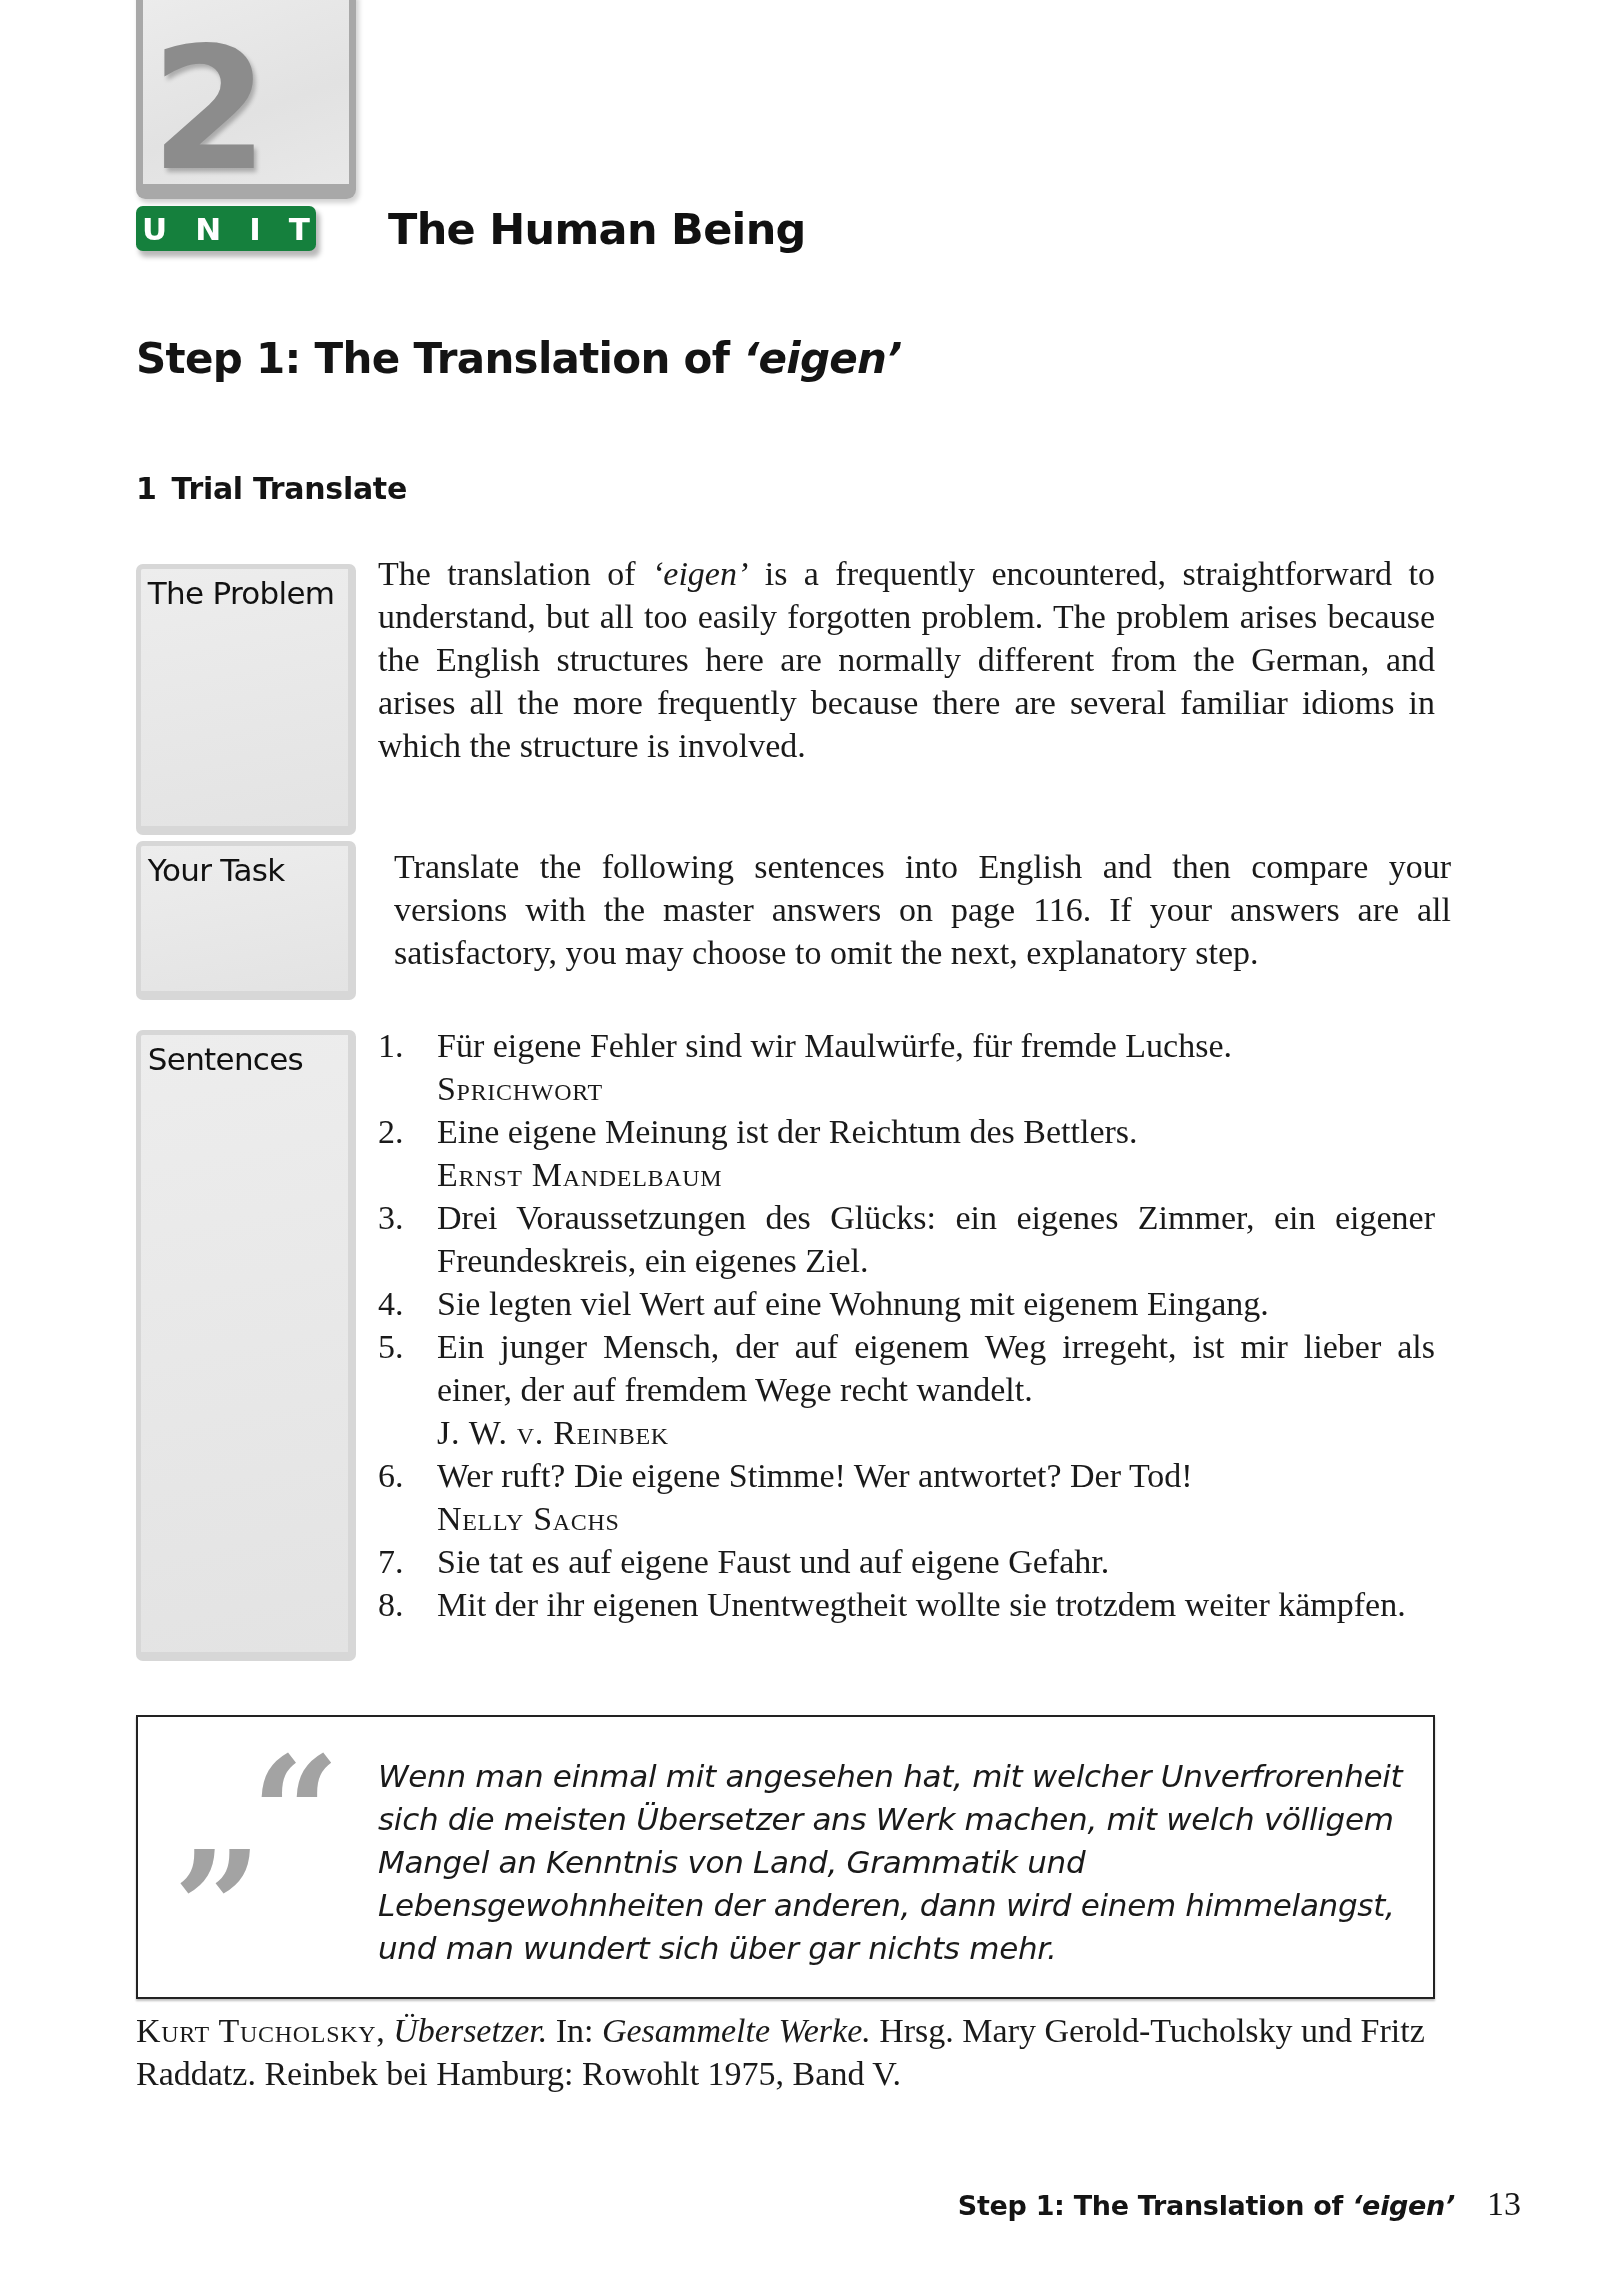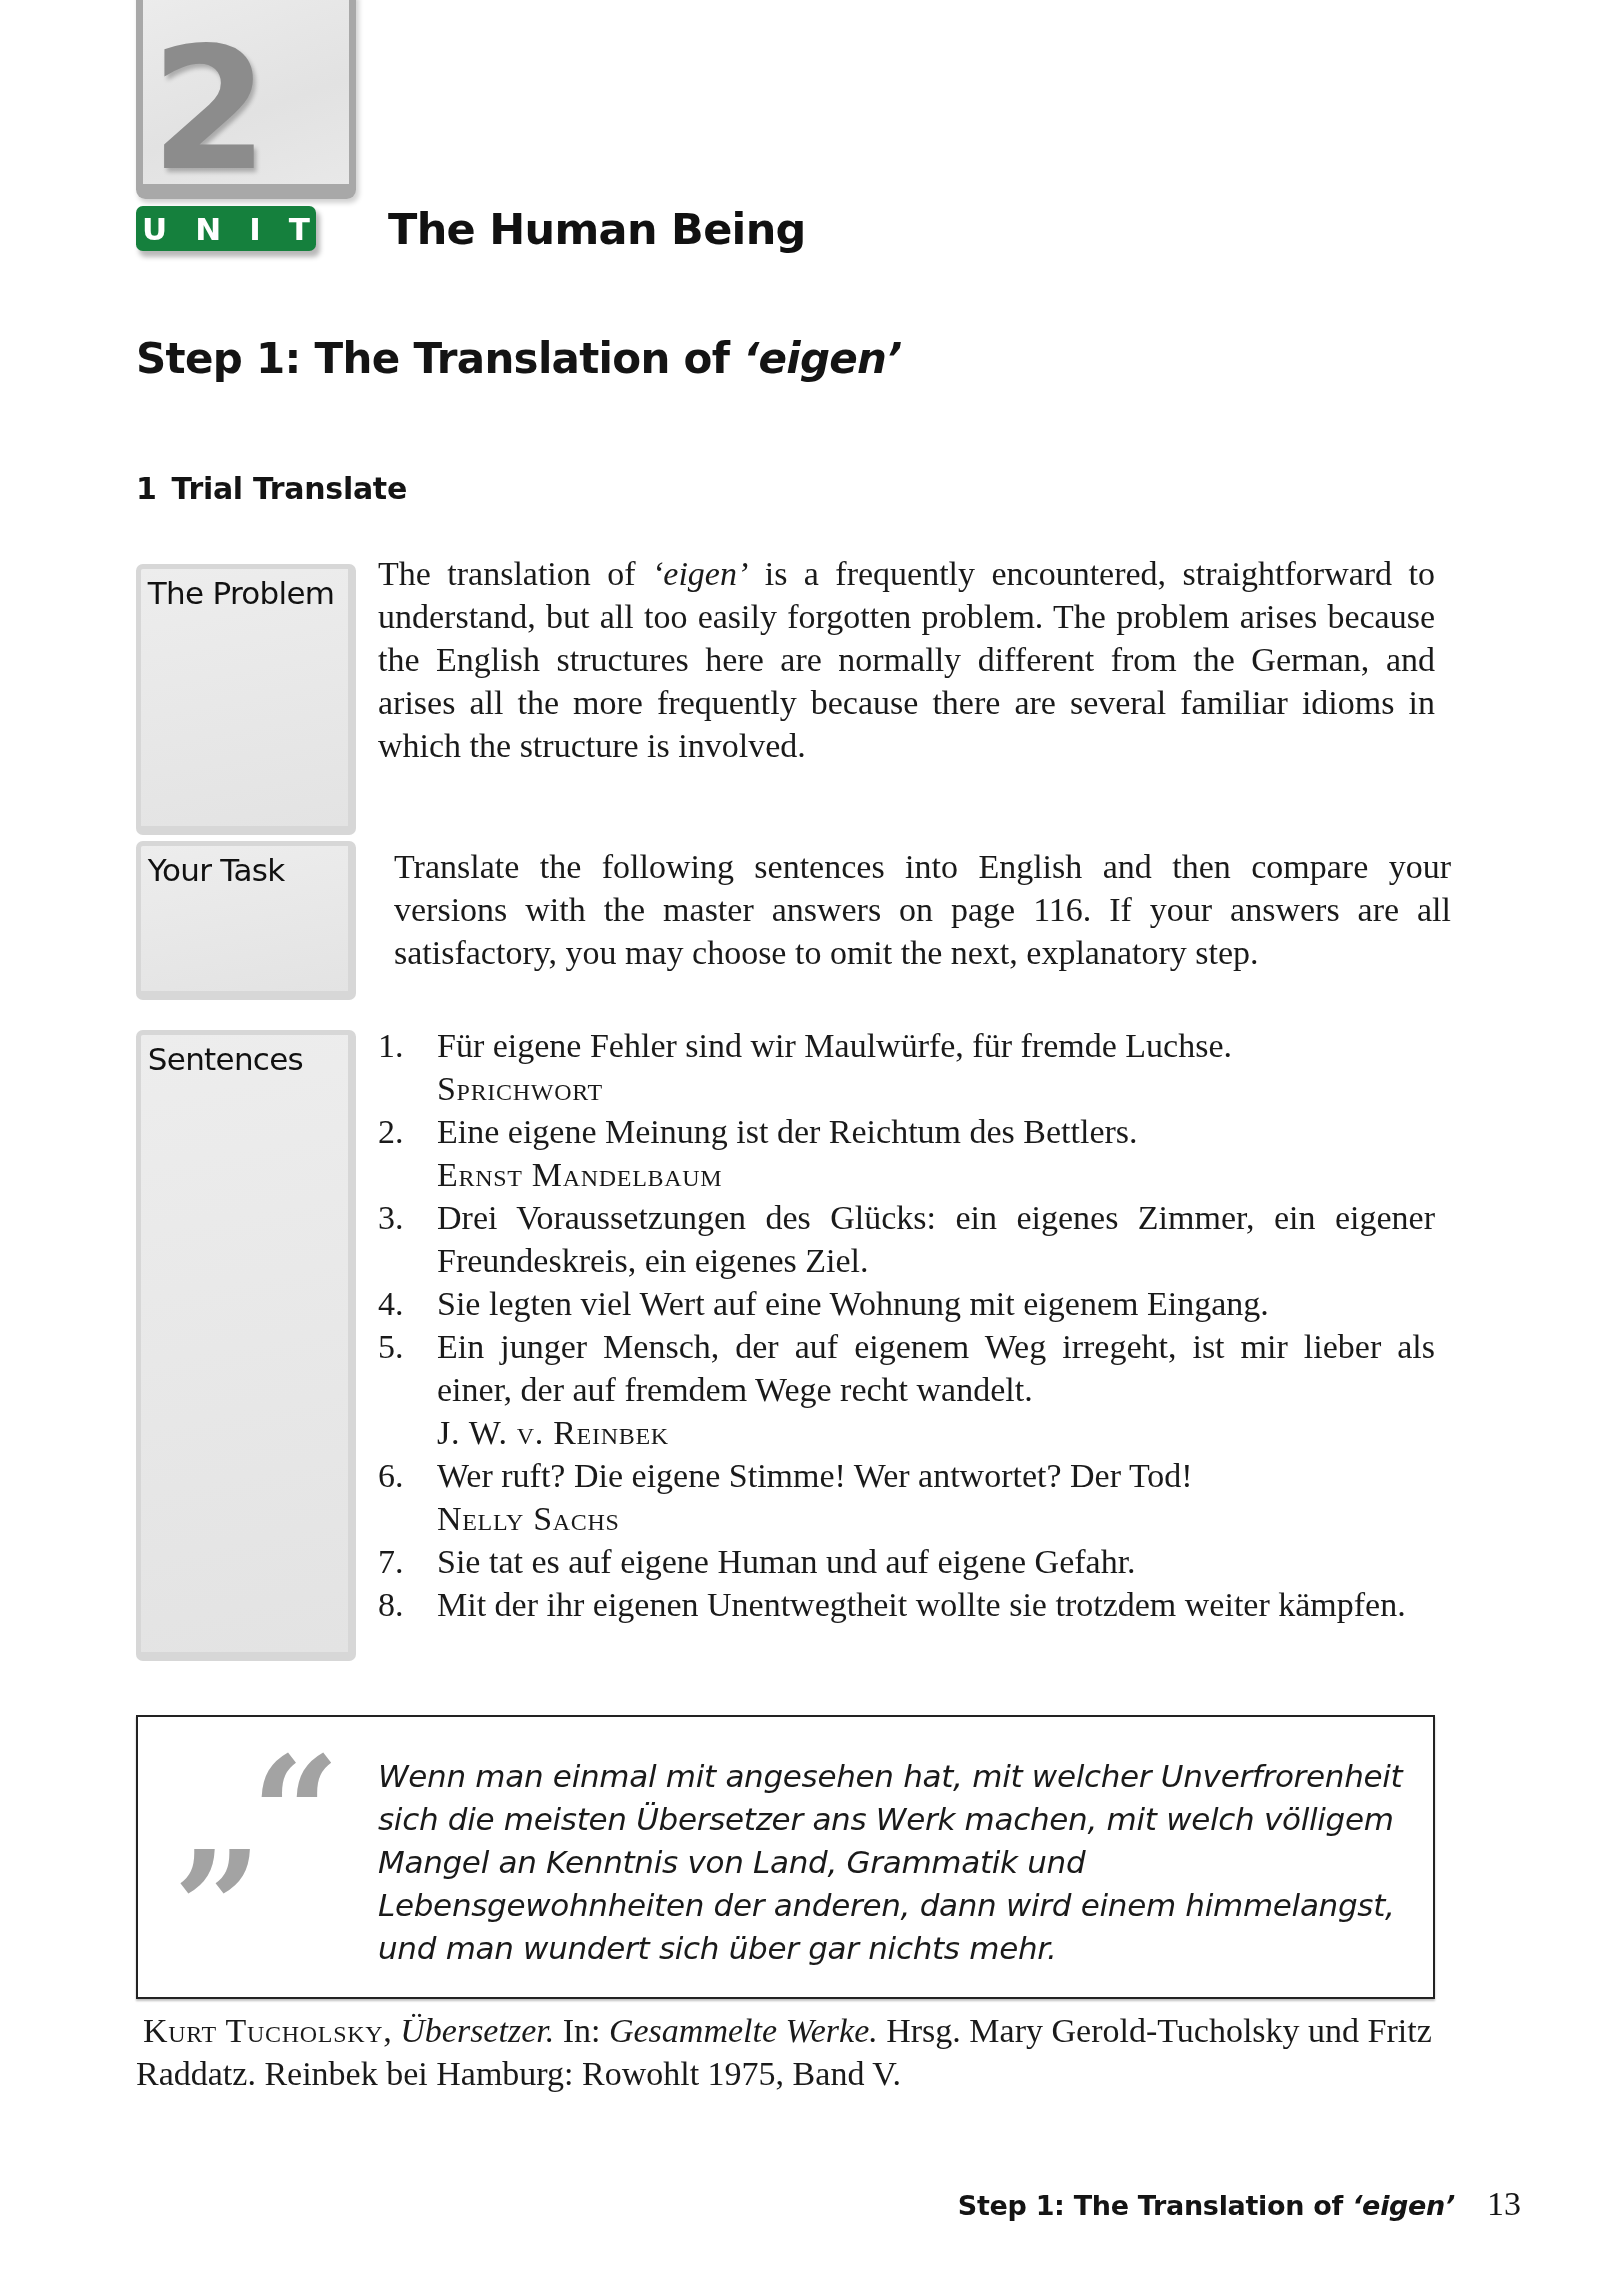--- a/index.html
+++ b/index.html
@@ -100,21 +100,21 @@
     position: absolute; left: 240px; top: 38px; width: 1027px;
     font-family: "DejaVu Sans", "Liberation Sans", sans-serif; font-style: italic;
     font-size: 31px; line-height: 43px; color: #1a1a1a; letter-spacing: -0.3px;
   }
 
   .citation {
     position: absolute; left: 136px; top: 2009px; width: 1299px;
     font-family: "Liberation Serif", "DejaVu Serif", serif;
     font-size: 34px; line-height: 43px; color: #1a1a1a;
   }
-  .citation .author { font-variant: small-caps; letter-spacing: 0.7px; margin-left: 7px; }
+  .citation .author { font-variant: small-caps; letter-spacing: 0.7px; }
   .citation em { font-style: italic; text-align: right; }
 
   .footer {
     position: absolute; right: 100px; top: 2185px;
     display: flex; align-items: baseline; gap: 32px;
   }
   .footer-title {
     font-family: "DejaVu Sans", "Liberation Sans", sans-serif;
     font-size: 27px; font-weight: 600; color: #141414; letter-spacing: -0.3px;
   }
@@ -173,21 +173,21 @@
   <div class="sent">
     <span class="n">5.</span>
     <span class="t"><span>Ein junger Mensch, der auf eigenem Weg irregeht, ist mir lieber als einer, der auf fremdem Wege recht wandelt.</span><span class="attr">J. W. v. Reinbek</span></span>
   </div>
   <div class="sent">
     <span class="n">6.</span>
     <span class="t"><span>Wer ruft? Die eigene Stimme! Wer antwortet? Der Tod!</span><span class="attr">Nelly Sachs</span></span>
   </div>
   <div class="sent">
     <span class="n">7.</span>
-    <span class="t"><span>Sie tat es auf eigene Human und auf eigene Gefahr.</span></span>
+    <span class="t"><span>Sie tat es auf eigene Faust und auf eigene Gefahr.</span></span>
   </div>
   <div class="sent">
     <span class="n">8.</span>
     <span class="t"><span>Mit der ihr eigenen Unentwegtheit wollte sie trotzdem weiter kämpfen.</span></span>
   </div>
 </div>
 
 <div class="quote-box">
   <span class="quote-open">“</span>
   <span class="quote-close">”</span>

